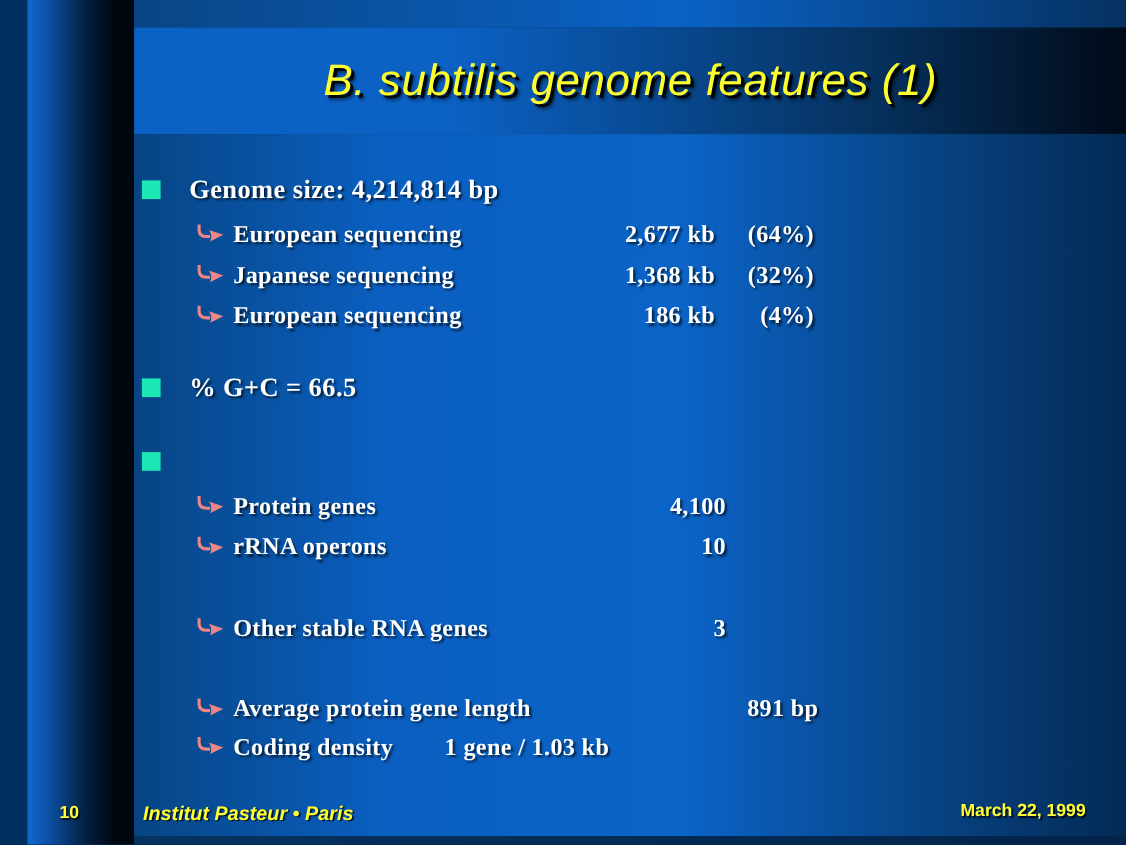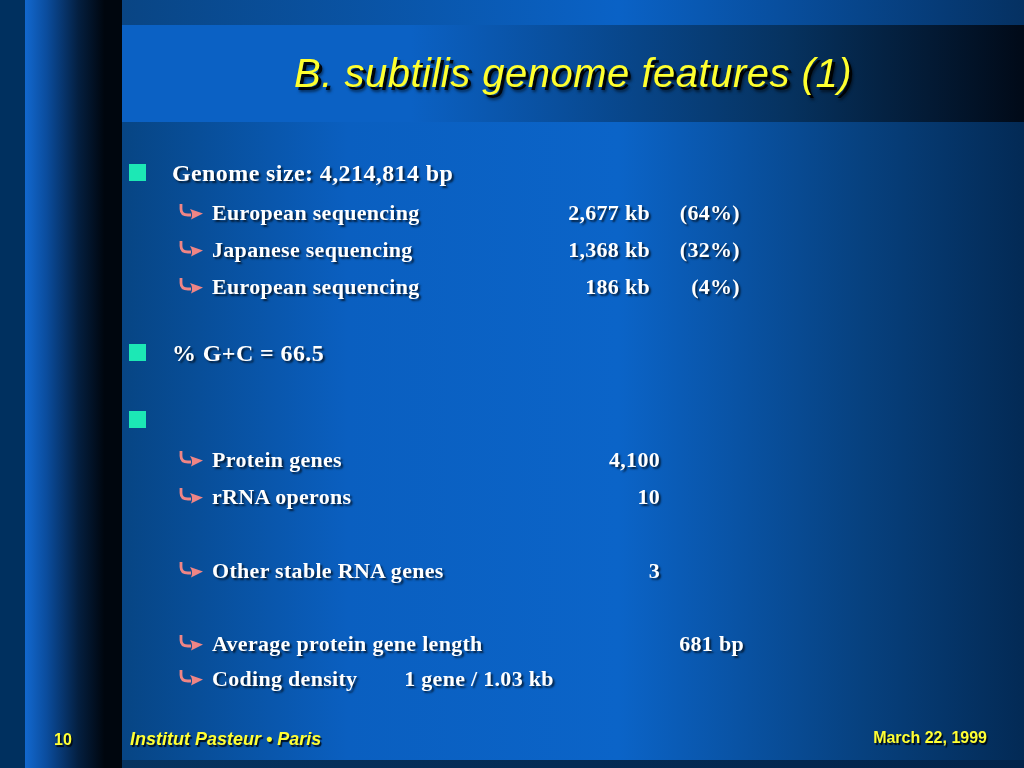--- a/index.html
+++ b/index.html
@@ -142,21 +142,21 @@
           </svg></span>
       <span class="lbl">Other stable RNA genes</span>
       <span class="val vc">3</span>
     </div>
     <div class="row sub" style="top:606px">
       <span class="arrow"><svg width="28" height="20" viewBox="0 0 28 20">
             <path d="M5 2 L5 7 Q5 13 12 13 L15 13" fill="none" stroke="currentColor" stroke-width="2.8"></path>
             <path d="M14 7 L27 11.5 L15 17.5 Q17.5 12 14 7 Z" fill="currentColor"></path>
           </svg></span>
       <span class="lbl">Average protein gene length</span>
-      <span class="val vd">681 bp</span>
+      <span class="val vd">891 bp</span>
     </div>
     <div class="row sub" style="top:641px">
       <span class="arrow"><svg width="28" height="20" viewBox="0 0 28 20">
             <path d="M5 2 L5 7 Q5 13 12 13 L15 13" fill="none" stroke="currentColor" stroke-width="2.8"></path>
             <path d="M14 7 L27 11.5 L15 17.5 Q17.5 12 14 7 Z" fill="currentColor"></path>
           </svg></span>
       <span class="lbl">Coding density</span>
       <span class="val ve">1 gene / 1.03 kb</span>
     </div>
 

